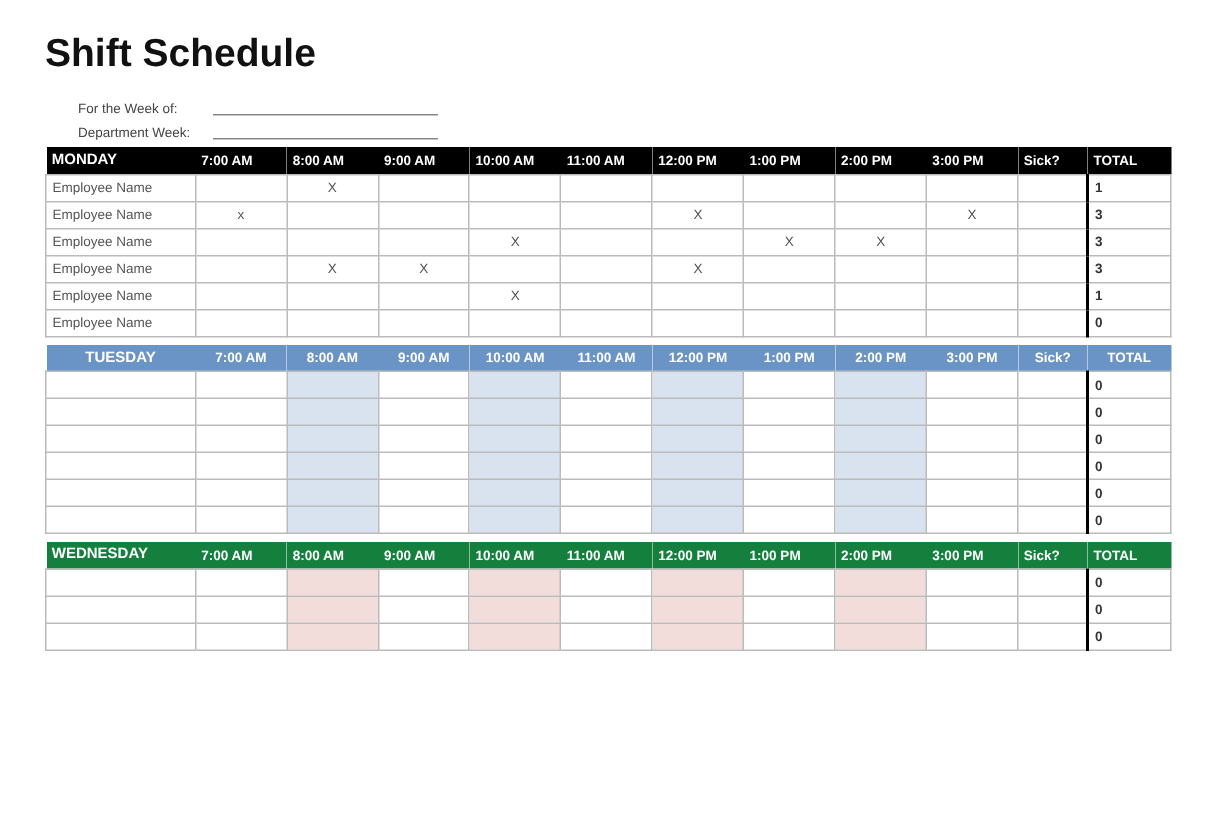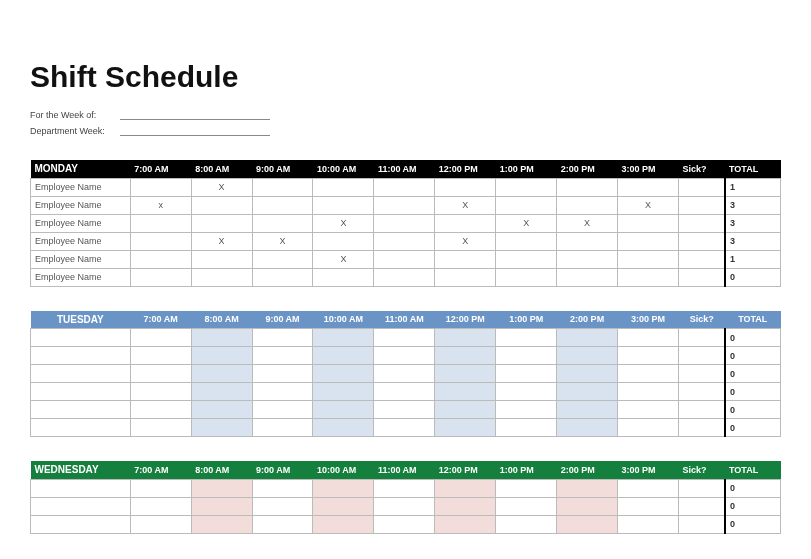--- a/index.html
+++ b/index.html
@@ -6,40 +6,40 @@
   body {
     font-family: Arial, sans-serif;
     background: #fff;
     width: 811px;
     height: 559px;
     padding: 20px 30px;
     font-size: 10px;
     color: #333;
   }
   .title {
-    font-size: 30px;
+    font-size: 26px;
     font-weight: bold;
     color: #111;
     margin-bottom: 14px;
-    margin-top: 40px;
   }
   .meta-row {
     display: flex;
     align-items: flex-end;
     margin-bottom: 4px;
     font-size: 9px;
     color: #444;
+    margin-left: 22px;
   }
   .meta-label { width: 90px; }
   .meta-line {
     width: 150px;
     border-bottom: 1px solid #888;
     height: 12px;
   }
-  .sched-block { margin-top: 24px; }
+  .sched-block { margin-top: 5px; }
   table {
     width: 100%;
     border-collapse: collapse;
     table-layout: fixed;
   }
   th, td {
     padding: 3px 4px;
     text-align: left;
     font-size: 9px;
     height: 18px;

